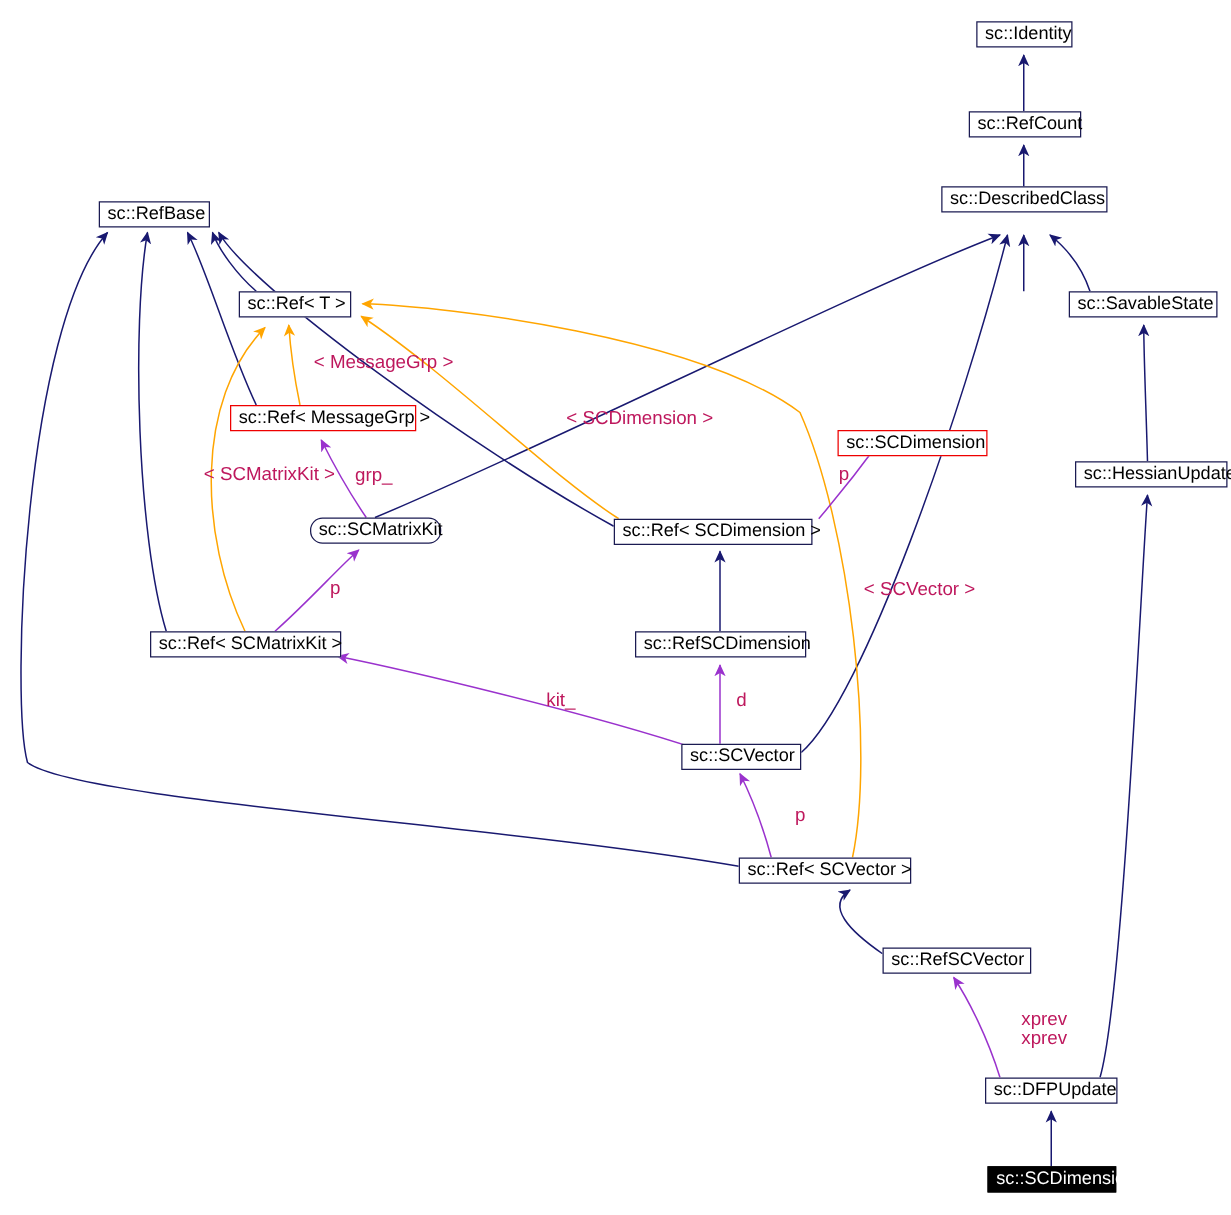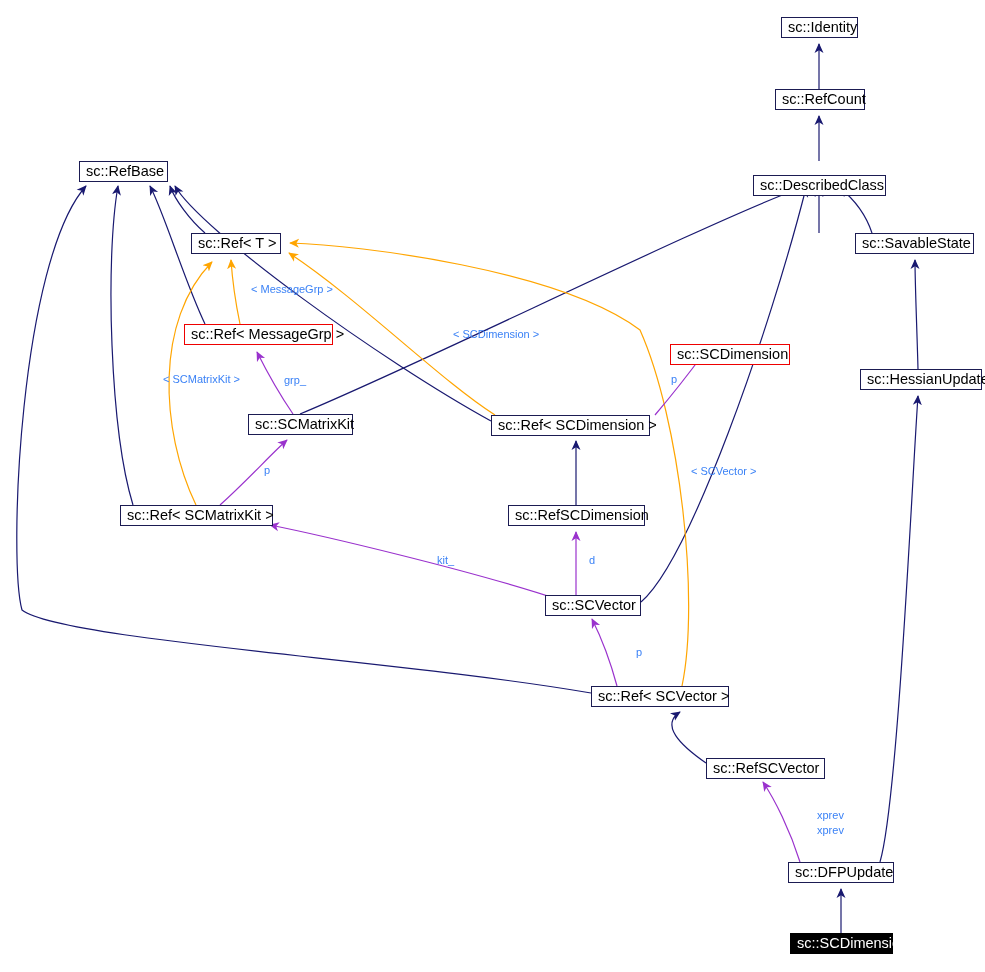--- a/index.html
+++ b/index.html
@@ -39,23 +39,23 @@
   .node.red {
     border-color: #ee0000;
   }
   .node.current {
     background: #000000;
     color: #ffffff;
     border-color: #000000;
   }
   .edge-label {
     position: absolute;
-    font-size: 11px;
+    font-size: 15px;
     line-height: 17px;
-    color: #3b82f6;
+    color: #be185d;
     white-space: pre;
     z-index: 4;
   }
 </style>
 </head>
 <body>
 
 <div id="canvas">
 
   <svg id="edges" viewBox="0 0 985 972" width="985" height="972" xmlns="http://www.w3.org/2000/svg">
@@ -106,35 +106,35 @@
       <path d="M576,597 C576,575 576,550 576,532"></path>
       <path d="M617,686 C610,660 600,635 592,619"></path>
       <path d="M800,862 C790,830 775,800 763,782"></path>
     </g>
   </svg>
 
   <div class="node" style="left:781px;top:17px;width:77px;height:21px;">sc::Identity</div>
 
   <div class="node" style="left:775px;top:89px;width:90px;height:21px;">sc::RefCount</div>
 
-  <div class="node" style="left:753px;top:175px;width:133px;height:21px;">sc::DescribedClass</div>
+  <div class="node" style="left:753px;top:149px;width:133px;height:21px;">sc::DescribedClass</div>
 
   <div class="node" style="left:855px;top:233px;width:119px;height:21px;">sc::SavableState</div>
 
   <div class="node" style="left:860px;top:369px;width:122px;height:21px;">sc::HessianUpdate</div>
 
   <div class="node" style="left:79px;top:161px;width:89px;height:21px;">sc::RefBase</div>
 
   <div class="node" style="left:191px;top:233px;width:90px;height:21px;">sc::Ref&lt; T &gt;</div>
 
   <div class="node red" style="left:184px;top:324px;width:149px;height:21px;">sc::Ref&lt; MessageGrp &gt;</div>
 
   <div class="node red" style="left:670px;top:344px;width:120px;height:21px;">sc::SCDimension</div>
 
-  <div class="node" style="left:248px;top:414px;width:105px;height:21px;">sc::SCMatrixKit</div>
+  <div class="node" style="left:248px;top:414px;width:105px;height:21px;border-radius:10px;">sc::SCMatrixKit</div>
 
   <div class="node" style="left:491px;top:415px;width:159px;height:21px;">sc::Ref&lt; SCDimension &gt;</div>
 
   <div class="node" style="left:120px;top:505px;width:153px;height:21px;">sc::Ref&lt; SCMatrixKit &gt;</div>
 
   <div class="node" style="left:508px;top:505px;width:137px;height:21px;">sc::RefSCDimension</div>
 
   <div class="node" style="left:545px;top:595px;width:96px;height:21px;text-align:right;">sc::SCVector</div>
 
   <div class="node" style="left:591px;top:686px;width:138px;height:21px;">sc::Ref&lt; SCVector &gt;</div>

